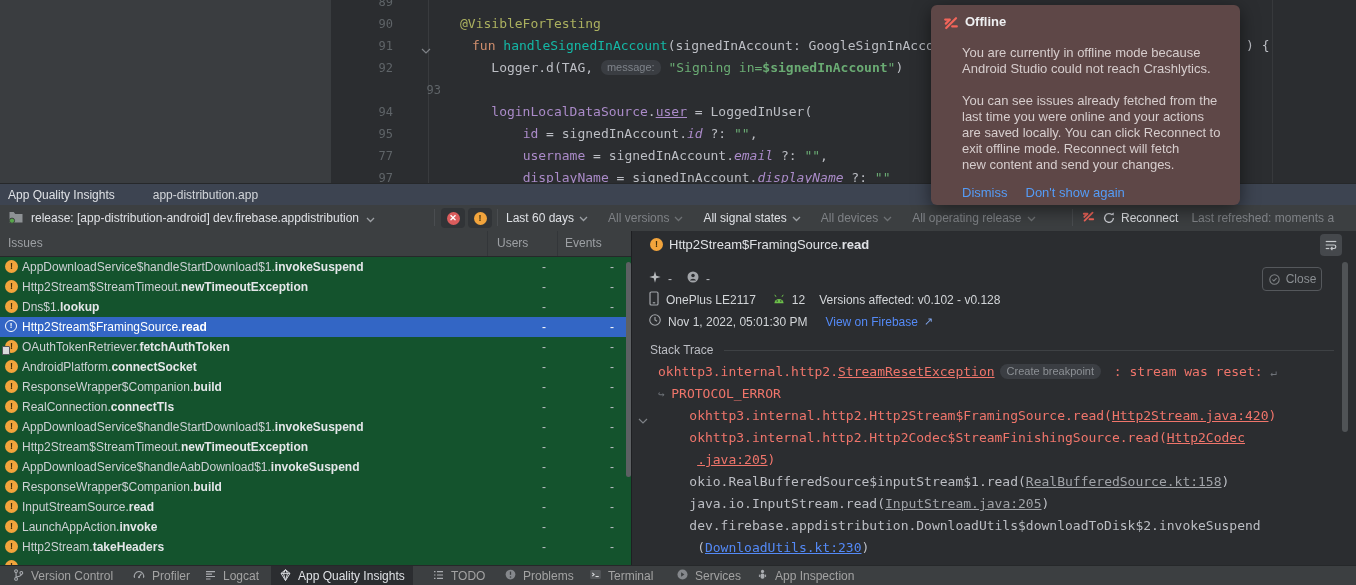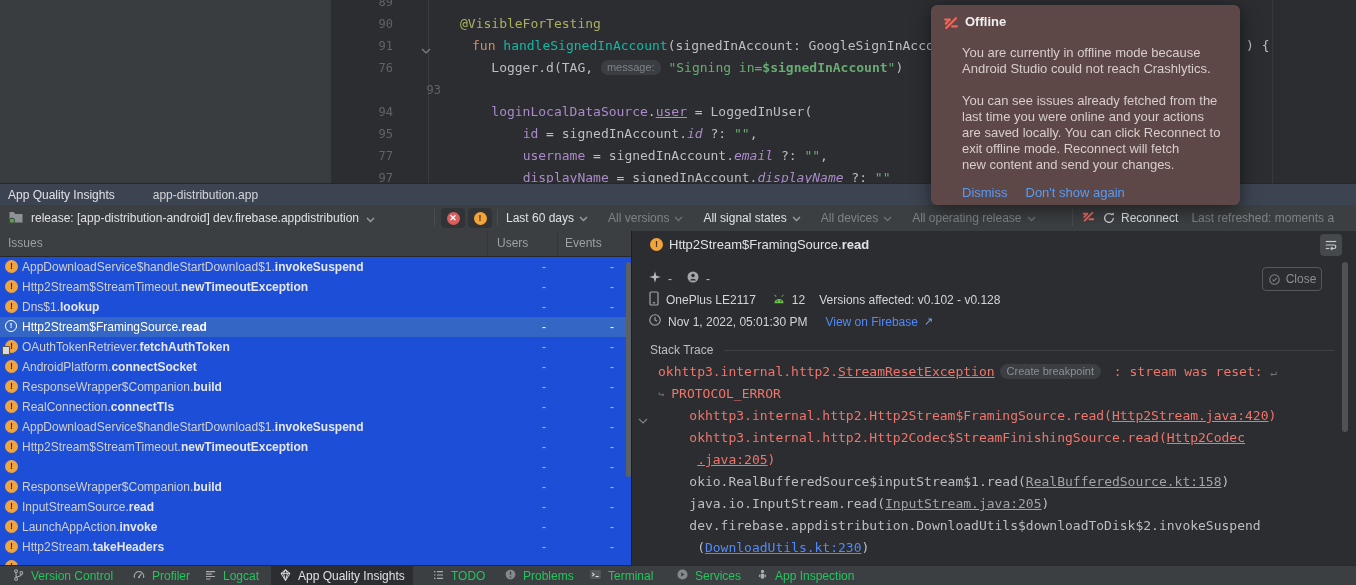--- a/index.html
+++ b/index.html
@@ -53,21 +53,21 @@
   .warn-circle{width:13px;height:13px;border-radius:50%;background:#F2A43C;color:#43310D;font-size:9px;
                font-weight:bold;text-align:center;line-height:13px;}
   #tb-filters{position:absolute;left:506px;top:0;height:26px;display:flex;align-items:center;gap:20px;}
   .tb-filter{display:flex;align-items:center;gap:5px;font-size:12px;color:#7F8286;cursor:pointer;}
   .tb-filter.enabled{color:#DFE1E5;}
   .tb-right{position:absolute;left:1082px;top:0;height:26px;display:flex;align-items:center;gap:7px;}
   .reconnect-label{color:#DFE1E5;font-size:12px;}
   .refreshed-label{color:#7F8286;font-size:12px;white-space:nowrap;margin-left:6px;}
 
   
-  .issues-panel{position:absolute;left:0;top:231px;width:631px;height:334px;overflow:hidden;background:#1d4ed8;}
+  .issues-panel{position:absolute;left:0;top:231px;width:631px;height:334px;overflow:hidden;background:#14532d;}
   .issues-header{position:absolute;left:0;top:0;width:631px;height:25px;background:#3C3F41;border-bottom:1px solid #26282A;}
   .col-label{position:absolute;top:5px;color:#9DA0A4;font-size:12px;}
   .col-sep{position:absolute;top:0;width:1px;height:25px;background:#333639;}
   #issue-rows{position:absolute;left:0;top:26px;width:631px;}
   .issue-row{position:relative;height:20px;font-size:12px;color:#CDD0D4;cursor:pointer;}
   .issue-row.selected{background:#3366C5;color:#fff;}
   .warn-ic{position:absolute;left:5px;top:3px;width:13px;height:13px;border-radius:50%;background:#F2A43C;
            color:#43310D;font-size:9px;font-weight:bold;text-align:center;line-height:13px;}
   .issue-row.selected .warn-ic{background:transparent;border:1.5px solid #fff;color:#fff;width:10px;height:10px;line-height:10px;font-size:8px;}
   .note-badge{position:absolute;left:-3px;bottom:-2px;width:6px;height:7px;background:#D8DADC;border:1px solid #54565A;border-radius:1px;}
@@ -104,21 +104,21 @@
   .st-err{color:#F0756B;} .st-errlink{color:#F0756B;text-decoration:underline;cursor:pointer;}
   .st-gray{color:#BCBEC4;} .st-graylink{color:#A0A3A8;text-decoration:underline;cursor:pointer;}
   .st-bluelink{color:#548AF7;text-decoration:underline;cursor:pointer;}
   .st-chip{display:inline-block;background:#3B3E43;color:#8C9095;border-radius:9px;padding:0 7px;
            font-family:"Liberation Sans",sans-serif;font-size:11px;line-height:15px;margin:0 5px;vertical-align:1px;cursor:pointer;}
   .st-wrap{color:#6E7278;font-size:11px;}
   .detail-scroll{position:absolute;left:710px;top:31px;width:6px;height:170px;background:#505356;border-radius:3px;}
 
   
   .bottombar{position:absolute;left:0;top:565px;width:1356px;height:20px;background:#3C3F41;border-top:1px solid #26282A;}
-  .bb-tab{position:absolute;top:0;height:20px;display:flex;align-items:center;gap:6px;color:#22c55e;
+  .bb-tab{position:absolute;top:0;height:20px;display:flex;align-items:center;gap:6px;color:#a3a3a3;
           font-size:12px;padding:0 8px;cursor:pointer;white-space:nowrap;}
   .bb-tab.active{background:#2B2D30;color:#DFE1E5;}
 </style>
 </head>
 <body>
 
 <div class="app">
 
   <div class="editor-region">
     <div class="left-panel"></div>
@@ -136,21 +136,21 @@
           </div>
           <div class="code-line" style="top: 35px;">
             <span class="lnum">91</span>
             <span class="fold-chev"><svg width="10" height="7" viewBox="0 0 10 7">
                 <path d="M1 1l4 4 4-4" fill="none" stroke="#7E8287" stroke-width="1.2"></path>
               </svg></span>
             <span class="ltext"><span class="tok-kw">fun </span><span class="tok-fn">handleSignedInAccount</span><span class="tok-pln">(signedInAccount: GoogleSignInAccount</span></span>
             <span class="lsuffix">) {</span>
           </div>
           <div class="code-line" style="top: 57px;">
-            <span class="lnum">76</span>
+            <span class="lnum">92</span>
             <span class="ltext"><span class="tok-pln">    Logger.d(TAG, </span><span class="tok-hint">message:</span><span class="tok-str"> "Signing in=</span><span class="tok-strb">$signedInAccount</span><span class="tok-str">"</span><span class="tok-pln">)</span></span>
           </div>
           <div class="code-line" style="top: 79px; margin-left: 48px;">
             <span class="lnum">93</span>
             <span class="ltext"></span>
           </div>
           <div class="code-line" style="top: 101px;">
             <span class="lnum">94</span>
             <span class="ltext"><span class="tok-pln">    </span><span class="tok-prop">loginLocalDataSource</span><span class="tok-pln">.</span><span class="tok-propu">user</span><span class="tok-pln"> = LoggedInUser(</span></span>
           </div>
@@ -342,20 +342,21 @@
           <span class="dash e">-</span>
         </div>
         <div class="issue-row">
           <div class="warn-ic">!</div>
           <span class="ic-text"><span>Http2Stream$StreamTimeout.</span><span class="ic-method">newTimeoutException</span></span>
           <span class="dash u">-</span>
           <span class="dash e">-</span>
         </div>
         <div class="issue-row">
           <div class="warn-ic">!</div>
+          <span class="ic-text"><span>AppDownloadService$handleAabDownload$1.</span><span class="ic-method">invokeSuspend</span></span>
           <span class="dash u">-</span>
           <span class="dash e">-</span>
         </div>
         <div class="issue-row">
           <div class="warn-ic">!</div>
           <span class="ic-text"><span>ResponseWrapper$Companion.</span><span class="ic-method">build</span></span>
           <span class="dash u">-</span>
           <span class="dash e">-</span>
         </div>
         <div class="issue-row">

